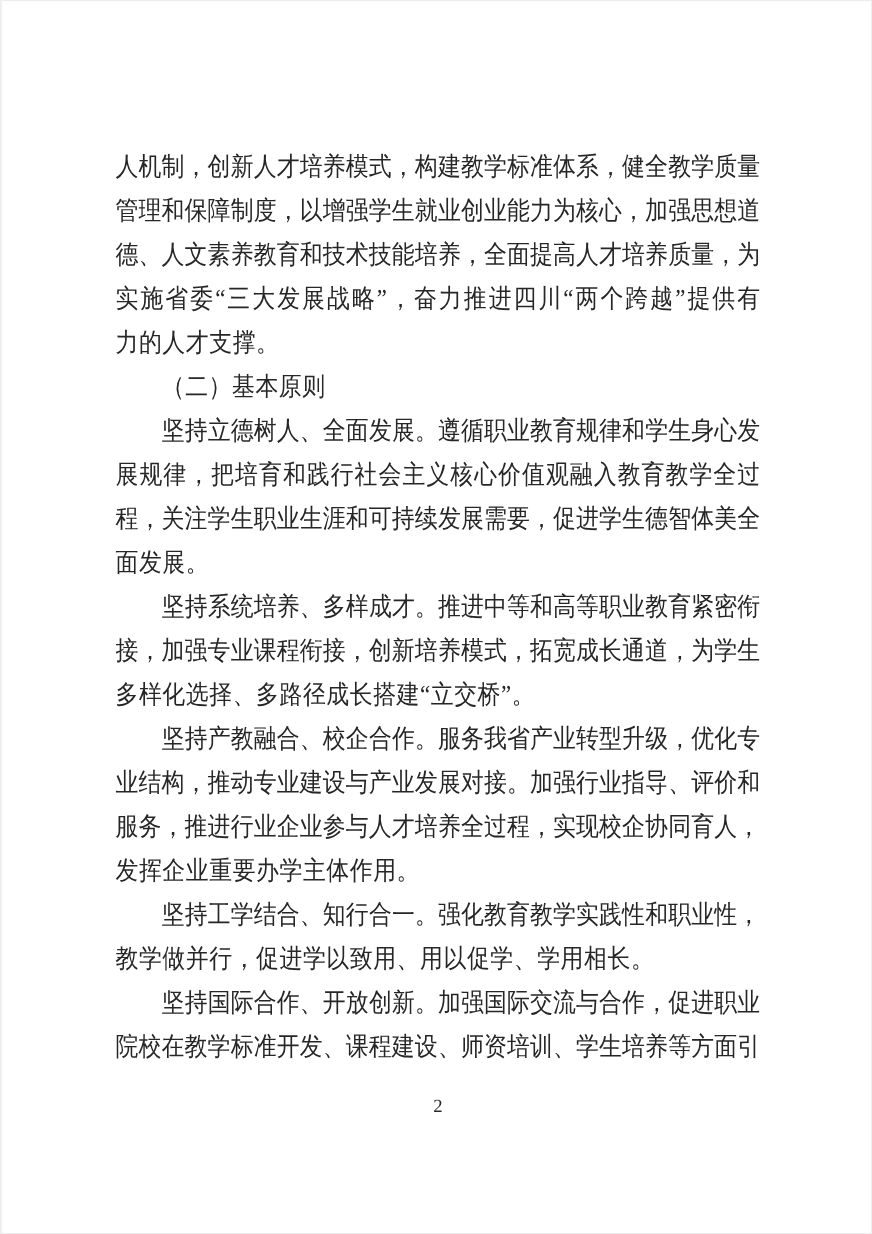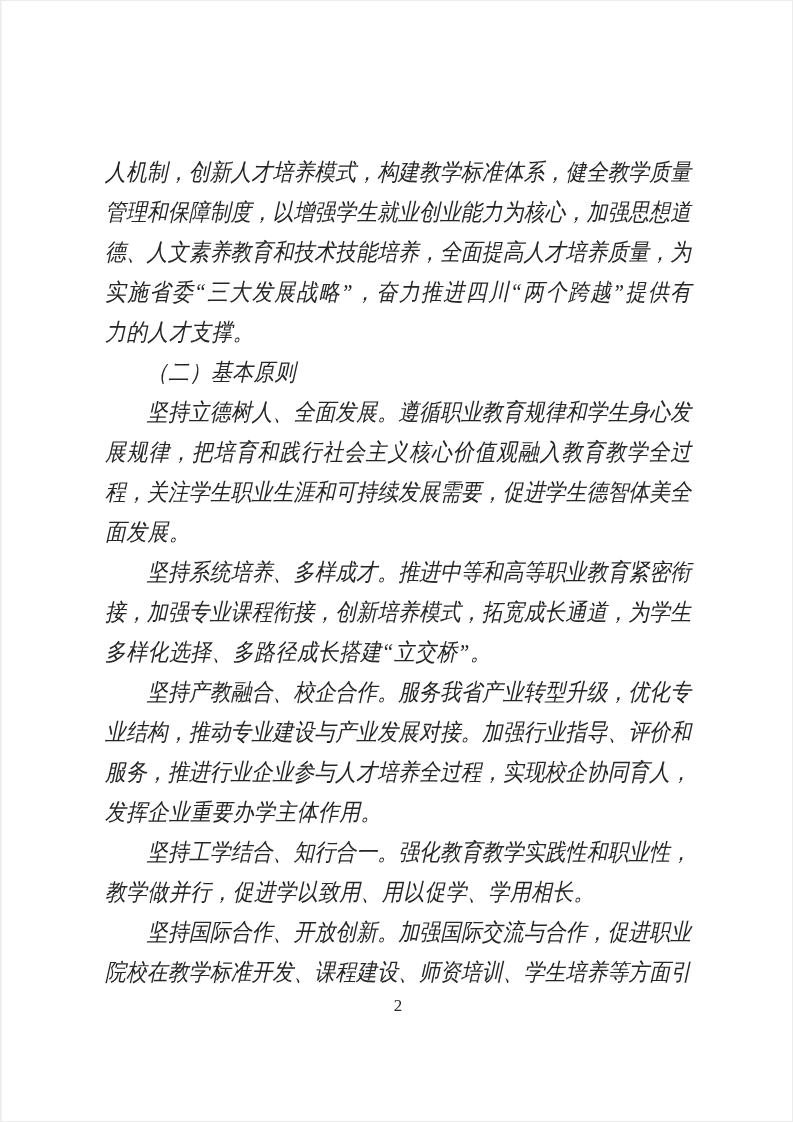--- a/index.html
+++ b/index.html
@@ -16,23 +16,22 @@
   }
   .page {
     position: absolute;
     inset: 0;
     background: #ffffff;
     box-shadow: inset 0 0 0 1px #ececec, inset 2px 0 2px rgba(0,0,0,0.05);
   }
   .textblock {
     position: absolute;
     left: 105px;
-    top: 152px;
+    top: 132px;
     width: 586px;
-    font-style: italic;
   }
   .line {
     height: 40px;
     line-height: 40px;
     font-size: 20.8px;
     color: #262626;
     letter-spacing: 0.5px;
     white-space: nowrap;
     transform: scaleY(1.13);
   }

